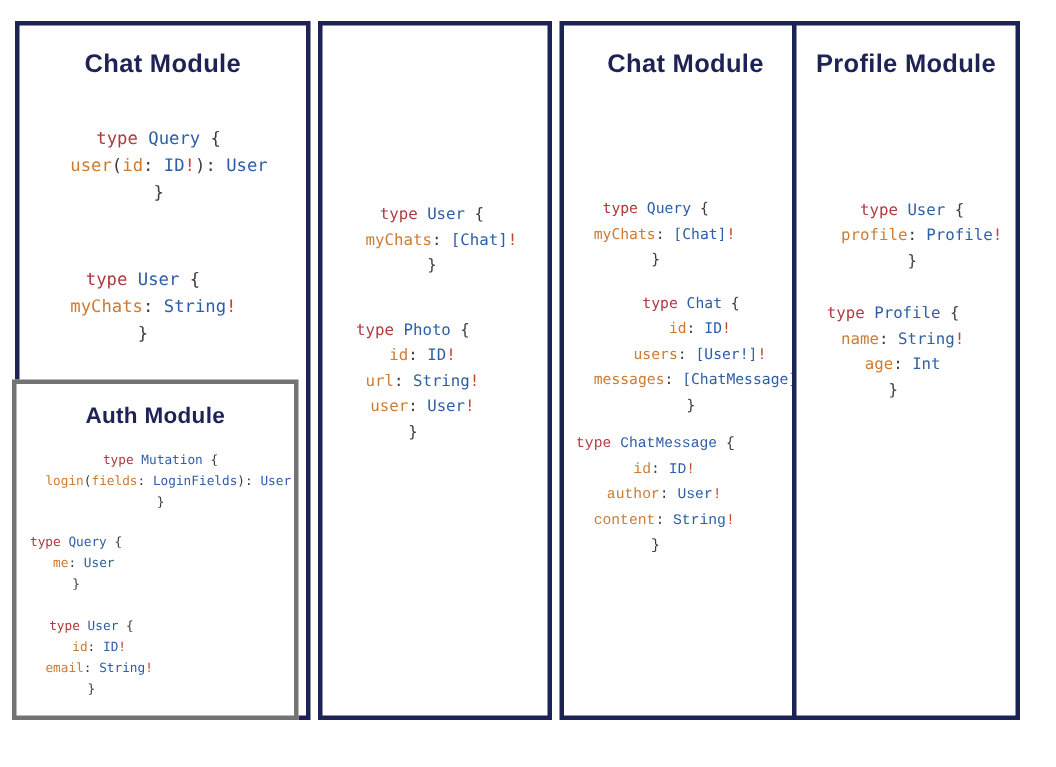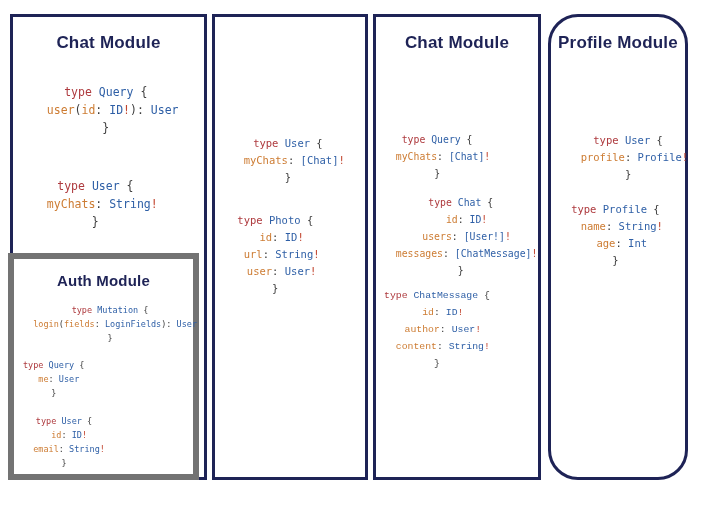--- a/index.html
+++ b/index.html
@@ -7,24 +7,24 @@
     position:relative;width:704px;height:511px;background:#ffffff;overflow:hidden;
     font-family:"Liberation Sans",sans-serif;
   }
   .panel{
     position:absolute;top:14px;height:466px;background:#ffffff;
     border:3px solid #1e2356;box-sizing:border-box;
   }
   #panel-user{left:10px;width:197px;}
   #panel-gallery{left:212px;width:156px;}
   #panel-chat{left:373px;width:168px;}
-  #panel-profile{left:548px;width:140px;border-radius:30px;}
+  #panel-profile{left:528px;width:152px;}
   #auth-box{
     position:absolute;left:8px;top:253px;width:191px;height:227px;
-    background:#ffffff;border:6px solid #737373;box-sizing:border-box;z-index:2;
+    background:#ffffff;border:3px solid #737373;box-sizing:border-box;z-index:2;
   }
   .panel-title{
     margin-top:16px;text-align:center;color:#1e2356;
     font-weight:700;font-size:17px;letter-spacing:.2px;
   }
   .auth-title{
     margin-top:13px;text-align:center;color:#1e2356;
     font-weight:700;font-size:15px;letter-spacing:.2px;
   }
   .code{

